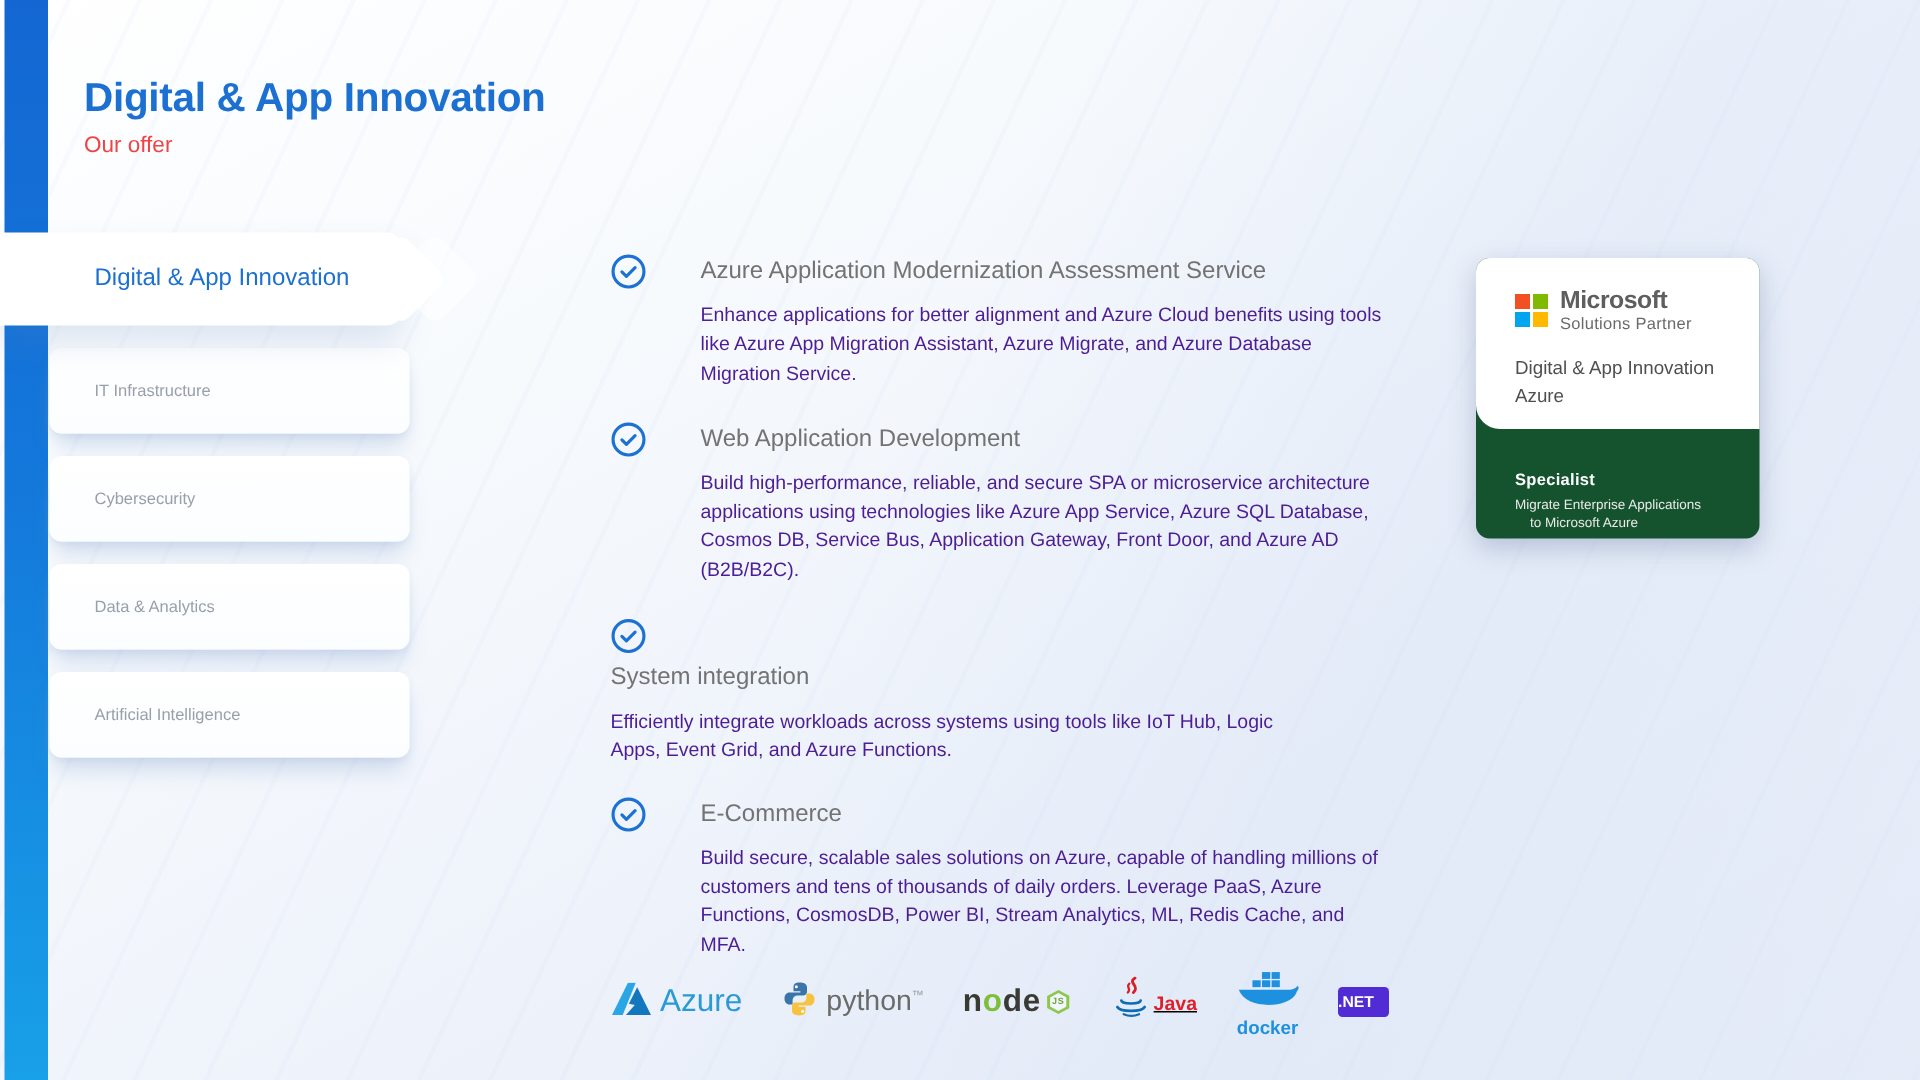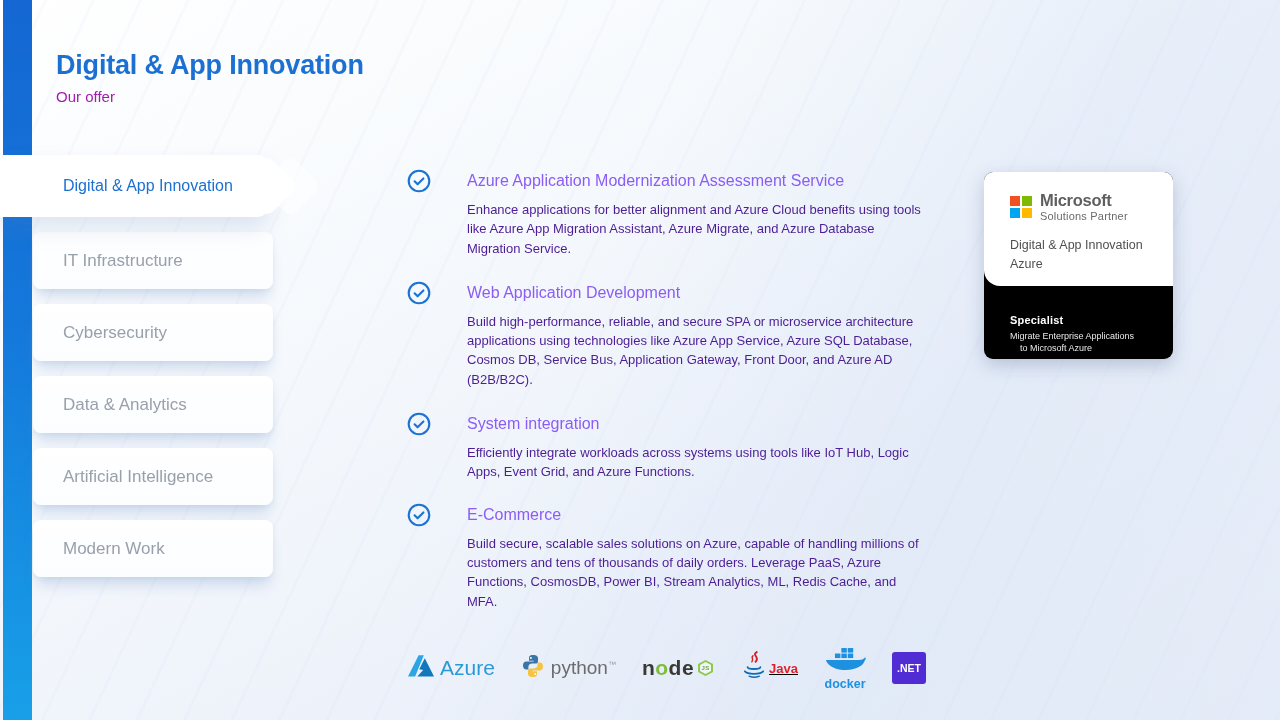--- a/index.html
+++ b/index.html
@@ -13,53 +13,53 @@
       linear-gradient(150deg, #ffffff 0%, #f7fafd 30%, #ecf1fa 65%, #e7edf8 100%);
   }
 
   
   .leftbar { position:absolute; left:3px; top:0; width:29px; height:720px;
     background:linear-gradient(180deg,#1467D2 0%, #1478DB 45%, #18A0E8 100%); }
 
   
   .header { position:absolute; left:56px; top:50px; }
   .header h1 { font-size:27px; font-weight:700; letter-spacing:-0.2px; color:#1B70D1; }
-  .header .subtitle { margin-top:7px; font-size:15px; color:#a21caf; }
+  .header .subtitle { margin-top:7px; font-size:15px; color:#ef4444; }
 
   
   .sidebar { position:absolute; left:0; top:155px; width:340px; }
   .nav-active { position:relative; width:268px; height:62px; background:#fff;
     border-radius:0 10px 10px 0; margin-bottom:15px;
     box-shadow:0 12px 22px rgba(90,125,185,0.18);
     display:flex; align-items:center; padding-left:63px;
     font-size:16px; color:#1B70D1; font-weight:400; z-index:2; }
   .nav-active::after { content:""; position:absolute; right:-21px; top:50%;
     width:44px; height:44px; transform:translateY(-50%) rotate(45deg);
     background:#fff; border-radius:8px; z-index:-1; }
   .nav-active::before { content:""; position:absolute; right:-44px; top:50%;
     width:44px; height:44px; transform:translateY(-50%) rotate(45deg);
     background:rgba(255,255,255,0.5); border-radius:8px; z-index:-2; }
   .nav-card { width:240px; height:57px; margin:0 0 15px 33px;
     background:linear-gradient(180deg,#ffffff,#fbfdff);
     border-radius:8px;
     box-shadow:0 12px 14px -4px rgba(125,155,205,0.30), 0 2px 5px rgba(140,165,210,0.15);
     display:flex; align-items:center; padding-left:30px;
-    font-size:17px; color:#98A0AA; }
+    font-size:11px; color:#98A0AA; }
 
   
   .content { position:absolute; left:407px; top:170px; width:540px; }
   .offer { display:flex; align-items:flex-start; margin-bottom:24px; }
   .offer .check { flex:0 0 24px; margin-right:36px; margin-top:-1px; }
-  .offer h3 { font-size:16px; font-weight:400; color:#8b5cf6; line-height:21px; }
+  .offer h3 { font-size:16px; font-weight:400; color:#737373; line-height:21px; }
   .offer p { margin-top:9px; width:456px; font-size:13px; line-height:19.3px; color:#4c1d95; }
-  .offer.s3 { margin-bottom:22px; }
+  .offer.s3 { margin-bottom:22px;flex-direction:column; }
 
   
   .badge { position:absolute; left:984px; top:172px; width:189px; height:187px;
-    background:#000000; border-radius:9px;
+    background:#14532d; border-radius:9px;
     box-shadow:0 6px 18px rgba(80,100,140,0.30); }
   .badge-top { height:114px; background:#fff; border-radius:9px 9px 0 16px; padding:20px 0 0 26px; }
   .ms-row { display:flex; align-items:center; }
   .ms-squares { display:grid; grid-template-columns:10px 10px; grid-template-rows:10px 10px; gap:2px; margin-right:8px; }
   .ms-squares i { display:block; }
   .sq-red{background:#F25022;} .sq-green{background:#7FBA00;} .sq-blue{background:#00A4EF;} .sq-yellow{background:#FFB900;}
   .ms-name { font-size:16.5px; font-weight:700; color:#5E5E5E; letter-spacing:-0.3px; line-height:17px; }
   .ms-program { font-size:11px; color:#6A6A6A; letter-spacing:0.2px; margin-top:1px; }
   .badge-area { margin-top:14px; font-size:12.5px; color:#4F4F4F; line-height:19px; }
   .badge-foot { padding:28px 0 0 26px; color:#fff; }
@@ -76,22 +76,22 @@
   .logo-node { font-size:21px; font-weight:700; color:#3A3A35; letter-spacing:0.5px; display:flex; align-items:center; }
   .logo-node .o { color:#7DBE3B; }
   .hex { position:relative; width:15px; height:16px; margin-left:4px; display:inline-flex; align-items:center; justify-content:center;
     background:#8CC84B; clip-path:polygon(50% 0,100% 25%,100% 75%,50% 100%,0 75%,0 25%); }
   .hex .inner { position:absolute; inset:2px; background:#f2f6fc; clip-path:polygon(50% 0,100% 25%,100% 75%,50% 100%,0 75%,0 25%);
     display:flex; align-items:center; justify-content:center; font-size:6px; font-weight:700; color:#6DA33C; }
   .logo-java { flex-direction:row;text-decoration:underline; }
   .logo-java .txt { font-size:13px; font-weight:700; color:#E11F26; margin-top:1px; }
   .logo-docker { flex-direction:column;align-items:center; }
   .logo-docker .txt { font-size:12.5px; font-weight:700; color:#1D90E0; margin-top:0; }
-  .logo-dotnet { width:34px; height:32px; background:#512BD4; border-radius:3px;
-    display:flex; align-items:center; justify-content:center;
+  .logo-dotnet { width:34px; height:20px; background:#512BD4; border-radius:3px;
+    display:flex; align-items:center; 
     color:#fff; font-size:10.5px; font-weight:700; }
 </style>
 </head>
 <body>
 
 <div class="leftbar"></div>
 
 <header class="header">
   <h1>Digital &amp; App Innovation</h1>
   <div class="subtitle">Our offer</div>
@@ -105,23 +105,20 @@
     <span>IT Infrastructure</span>
   </div>
   <div class="nav-card">
     <span>Cybersecurity</span>
   </div>
   <div class="nav-card">
     <span>Data &amp; Analytics</span>
   </div>
   <div class="nav-card">
     <span>Artificial Intelligence</span>
-  </div>
-  <div class="nav-card">
-    <span>Modern Work</span>
   </div>
 </nav>
 
 <main class="content">
   <section class="offer">
     <span class="check">
       <svg width="24" height="24" viewBox="0 0 24 24">
           <circle cx="12" cy="12" r="10.3" fill="none" stroke="#1C72D2" stroke-width="2.1"></circle>
           <path d="M7.6 12.3l3 3L16.4 9.4" fill="none" stroke="#1C72D2" stroke-width="2.1" stroke-linecap="round" stroke-linejoin="round"></path>
         </svg>

